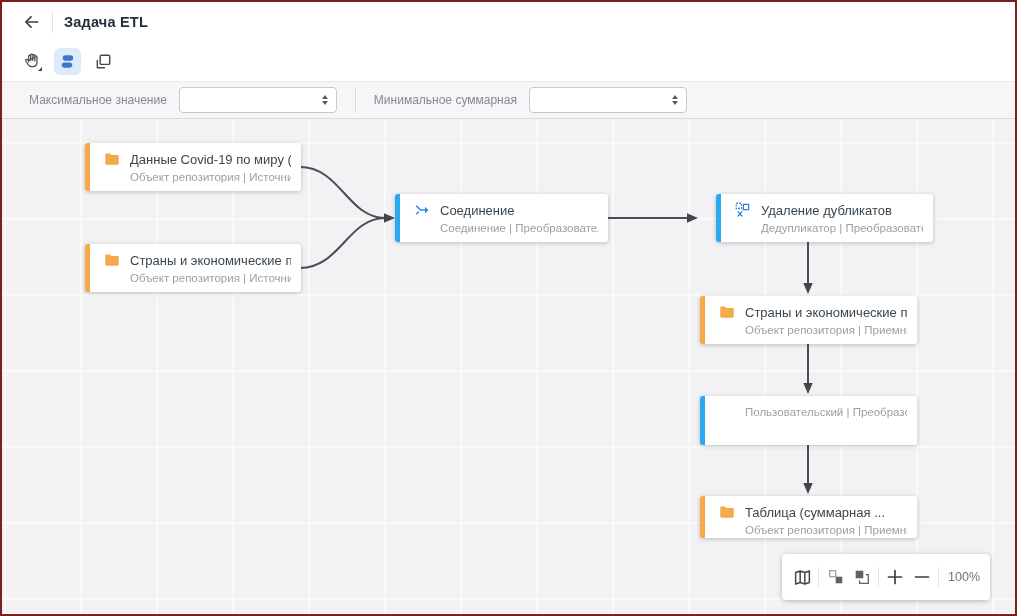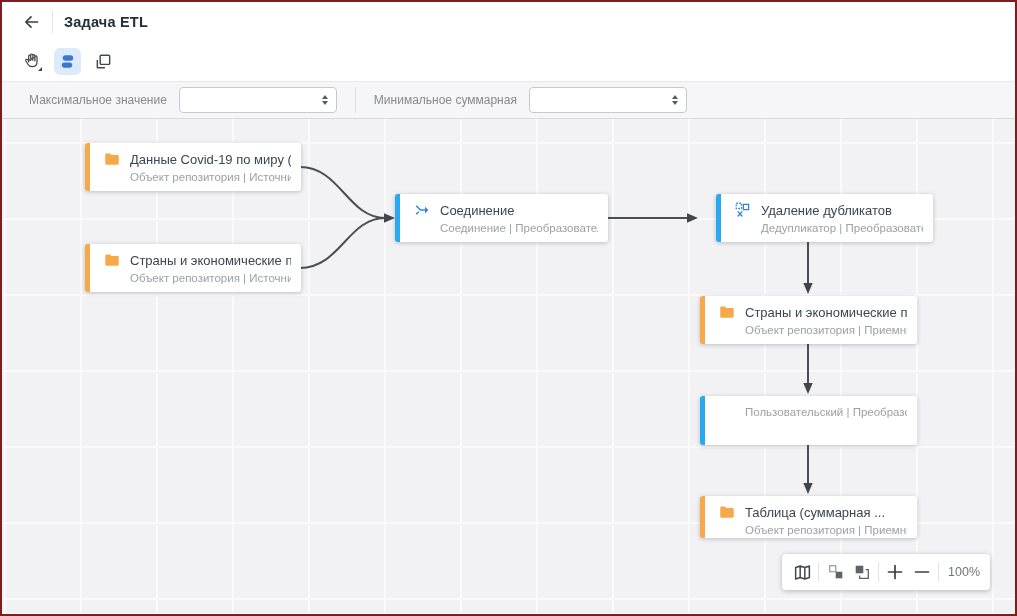--- a/index.html
+++ b/index.html
@@ -46,21 +46,21 @@
     border-left:5px solid;padding:7px 10px 0 13px;box-sizing:border-box;height:48px;cursor:move;}
   .node.orange{border-left-color:#F6A94B;}
   .node.blue{border-left-color:#29A9F2;text-align:right;}
   .node-row{display:flex;align-items:center;gap:9px;}
   .node-icon{width:18px;height:18px;flex:none;display:flex;align-items:center;justify-content:center;}
   .node-icon svg{width:18px;height:18px;}
   .node-title{font-size:13px;font-weight:500;color:#3a4650;white-space:nowrap;overflow:hidden;}
   .node-sub{font-size:11.5px;color:#9ba1a7;margin:3px 0 0 27px;white-space:nowrap;overflow:hidden;}
 
   
-  .zoombar{position:absolute;left:780px;top:435px;width:208px;height:36px;background:#fff;border-radius:4px;
+  .zoombar{position:absolute;left:780px;top:435px;width:208px;height:46px;background:#fff;border-radius:4px;
     box-shadow:0 1px 5px rgba(0,0,0,.25);display:flex;align-items:center;padding:0 10px;box-sizing:border-box;gap:6px;}
   .zb-btn{border:none;background:none;padding:0;display:flex;align-items:center;justify-content:center;
     width:22px;height:22px;cursor:pointer;}
   .zb-sep{width:1px;height:20px;background:#e4e5e7;flex:none;}
   .zoom-level{font-size:12.5px;color:#6f7579;margin-left:3px;}
 </style>
 </head>
 <body>
 
 <div class="window">

